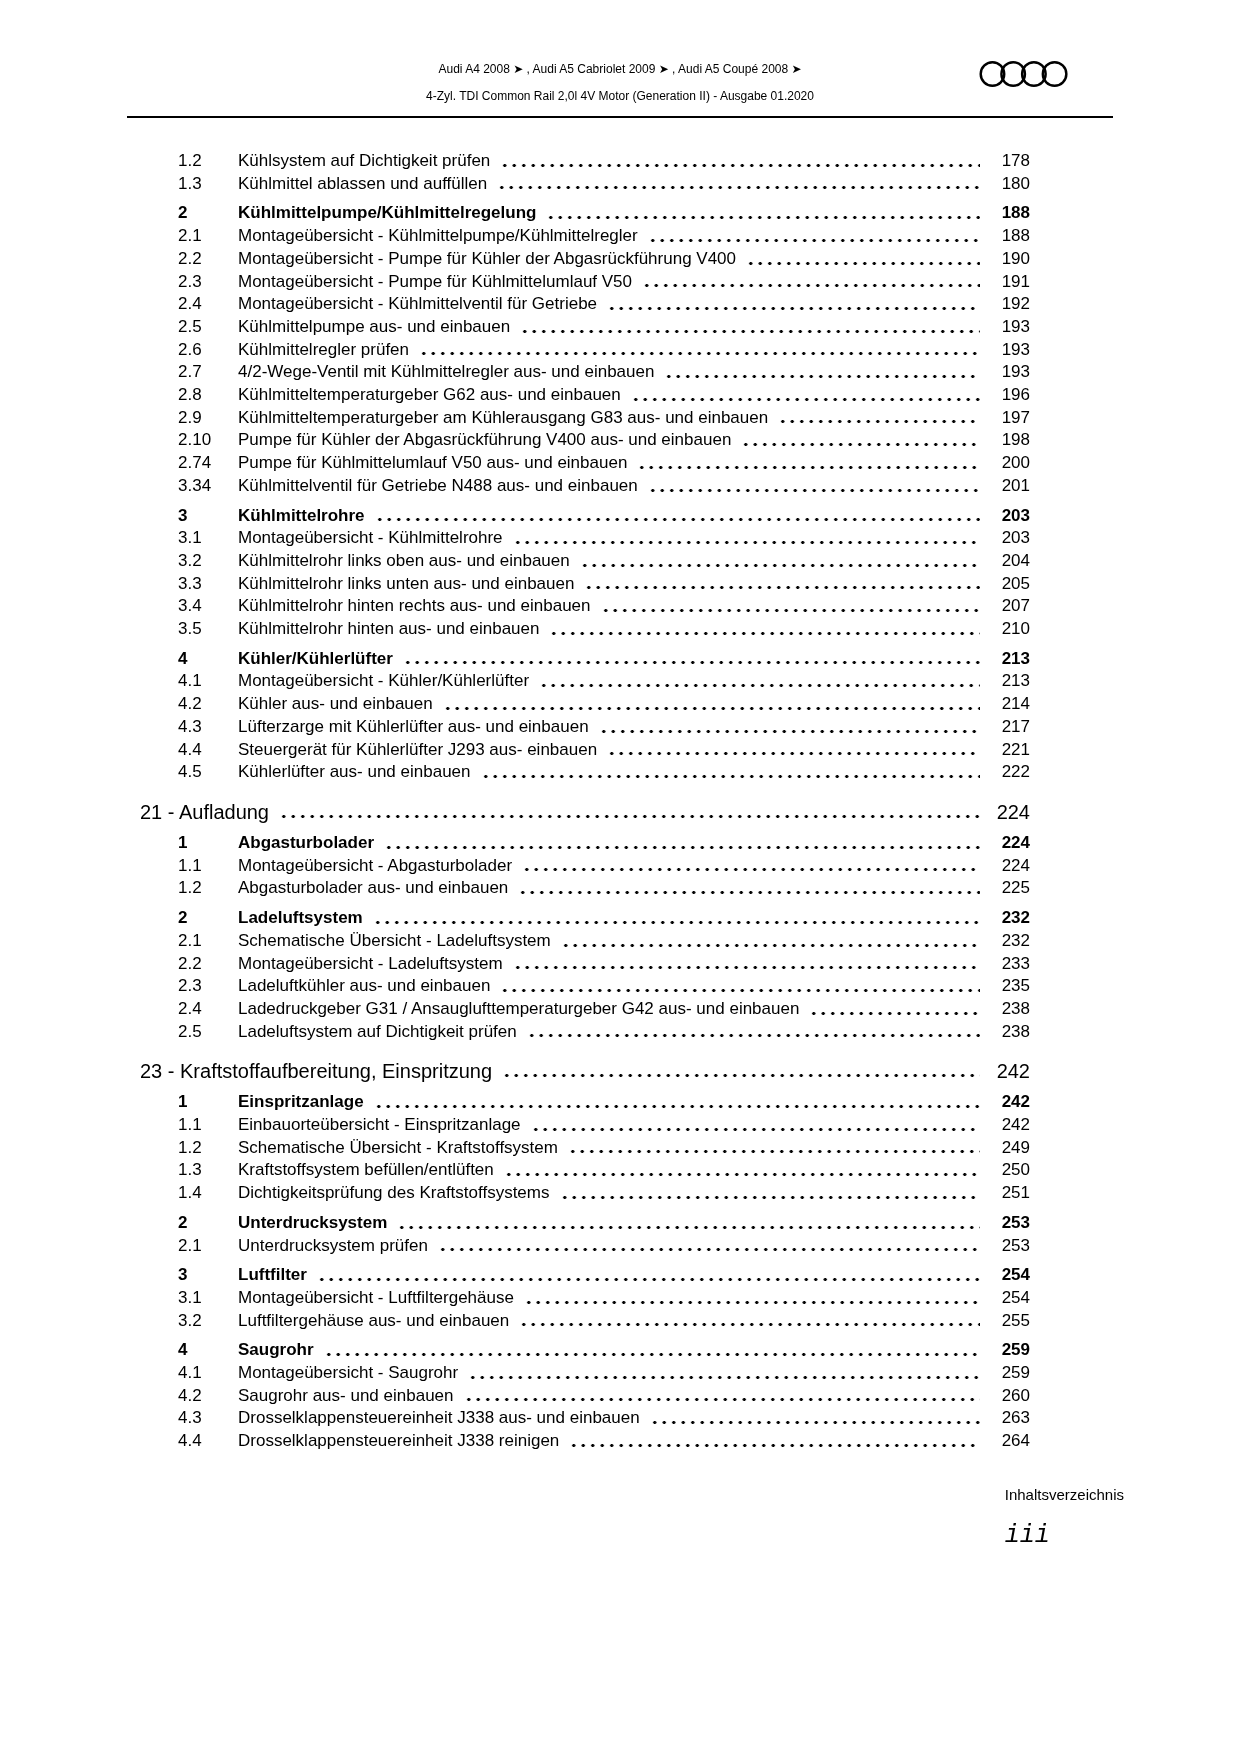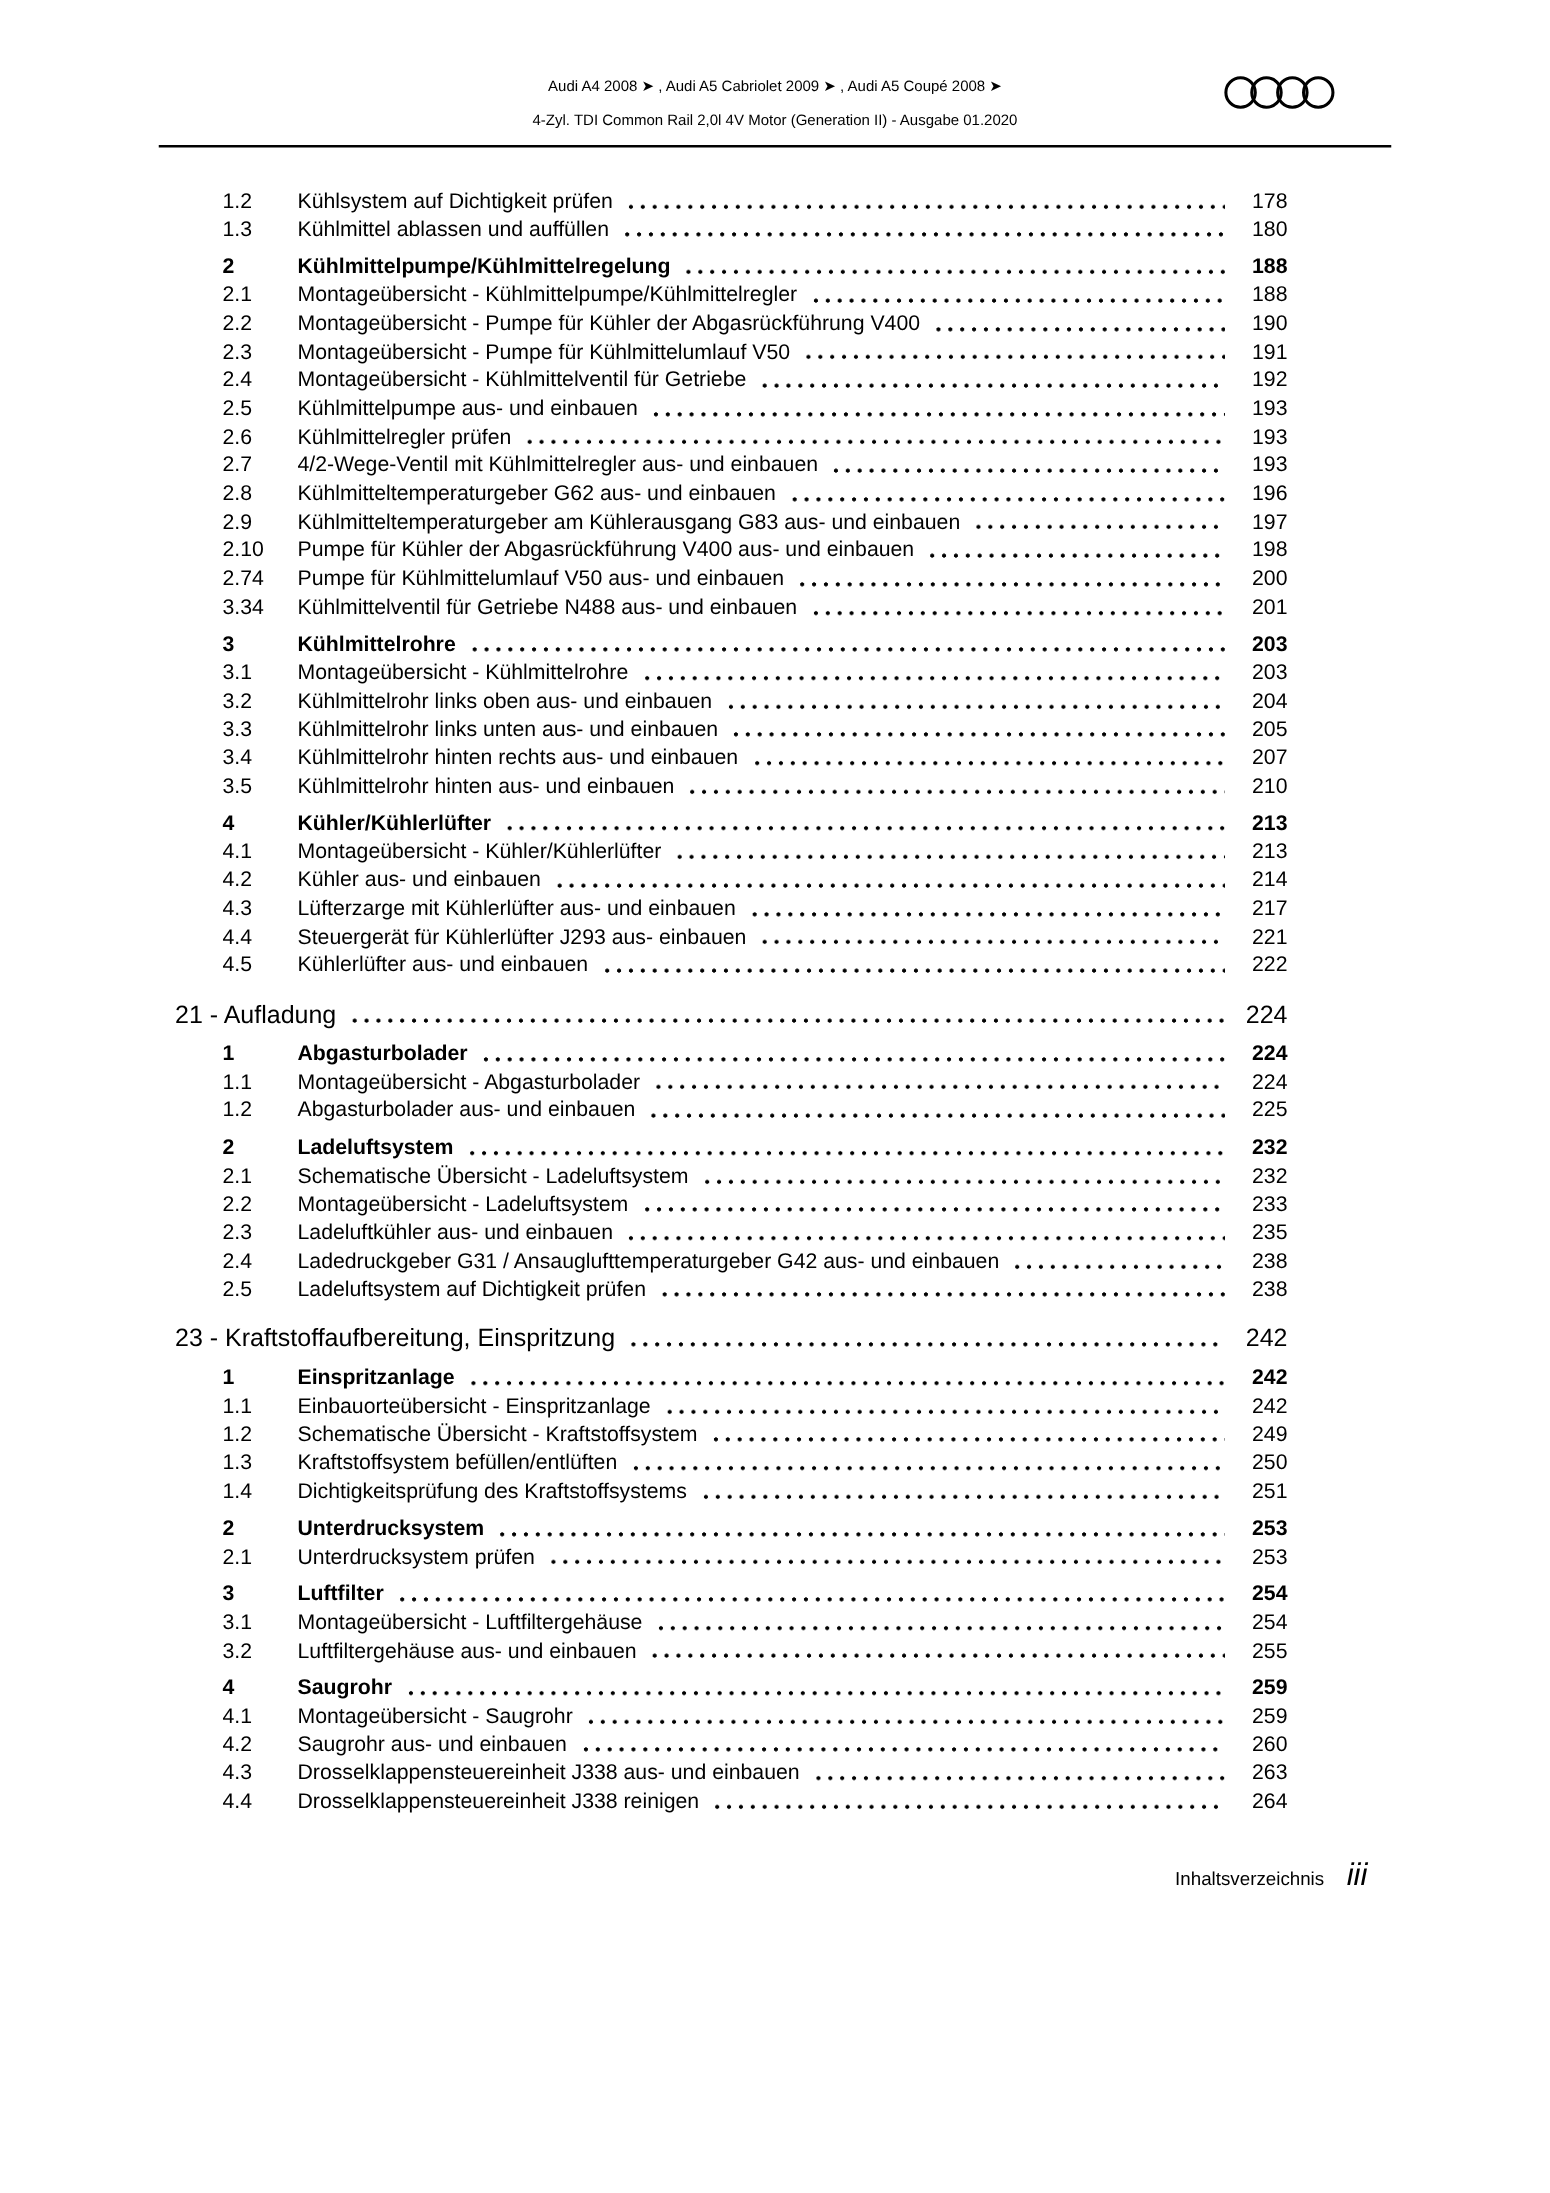--- a/index.html
+++ b/index.html
@@ -85,30 +85,31 @@
     margin-left: -38px;
   }
   .level-chapter .leader {
     background-position: left bottom 6px;
   }
 
   
   .footer {
     position: absolute;
     top: 1486px;
-    right: 146px;
+    right: 116px;
     display: flex;
     align-items: baseline;
     gap: 18px;
+    flex-direction: column;
   }
   .footer .footer-label {
     font-size: 15px;
   }
   .footer .footer-page {
-    font-family: Liberation Sans, sans-serif;
+    font-family: Liberation Mono, monospace;
     font-style: italic;
     font-size: 25px;
   }
 </style>
 </head>
 <body>
 
 <div class="header">
   <div>Audi A4 2008 ➤ , Audi A5 Cabriolet 2009 ➤ , Audi A5 Coupé 2008 ➤</div>
   <div>4-Zyl. TDI Common Rail 2,0l 4V Motor (Generation II) - Ausgabe 01.2020</div>

